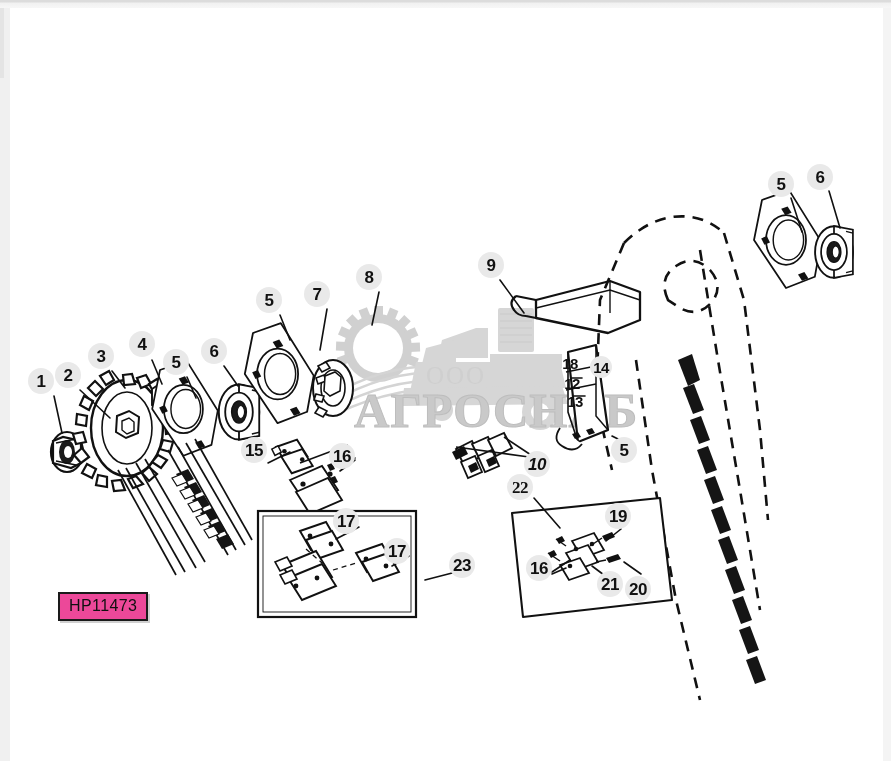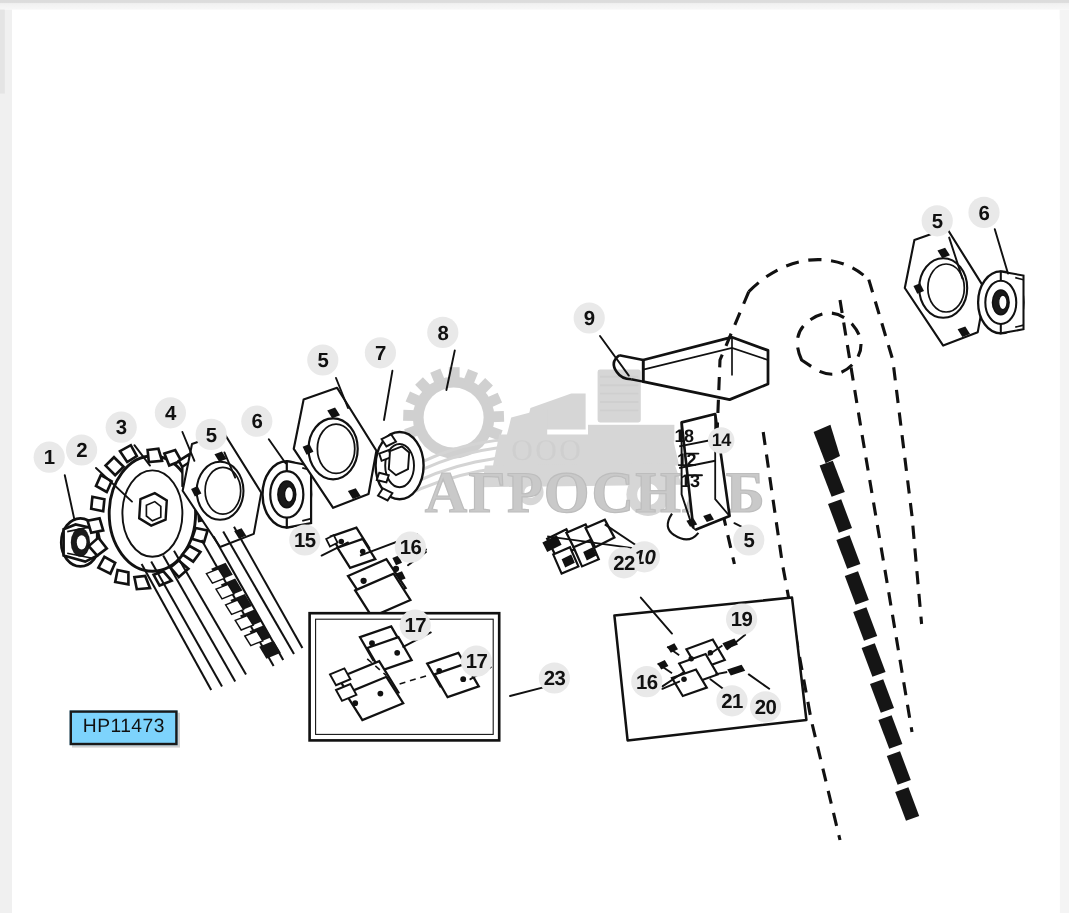--- a/index.html
+++ b/index.html
@@ -54,21 +54,21 @@
     letter-spacing: -0.5px;
     user-select: none;
   }
   .callout.plain {
     background: transparent;
   }
   .callout.sm { width: 22px; height: 22px; font-size: 15px; }
   .tagbox {
     position: absolute;
     border: 2px solid #1a1a1a;
-    background: #7dd3fc;
+    background: #ec4899;
     padding: 3px 9px 4px 9px;
     font-family: "Liberation Sans", sans-serif;
     font-size: 16px;
     color: #101010;
     letter-spacing: 0.4px;
     box-shadow: 2px 2px 0 rgba(120,120,120,0.35);
   }
   
   #watermark {
     position: absolute;
@@ -473,21 +473,21 @@
 
   <div class="callout plain sm" style="left:559px; top:352px;">18</div>
   <div class="callout sm" style="left:590px; top:356px;">14</div>
   <div class="callout plain sm" style="left:561px; top:372px;">12</div>
   <div class="callout plain sm" style="left:564px; top:390px;">13</div>
   <div class="callout" style="left:611px; top:437px;">5</div>
 
   <div class="callout" style="left:241px; top:437px;">15</div>
   <div class="callout" style="left:329px; top:443px;">16</div>
   <div class="callout" style="left:524px; top:451px;font-style:italic;">10</div>
-  <div class="callout" style="left:507px; top:456px;">22</div>
+  <div class="callout" style="left:507px; top:474px;font-family:Liberation Serif, serif;">22</div>
 
   <div class="callout" style="left:333px; top:508px;">17</div>
   <div class="callout" style="left:384px; top:538px;">17</div>
   <div class="callout" style="left:449px; top:552px;">23</div>
 
   <div class="callout" style="left:605px; top:503px;">19</div>
   <div class="callout" style="left:526px; top:555px;">16</div>
   <div class="callout" style="left:597px; top:571px;">21</div>
   <div class="callout" style="left:625px; top:576px;">20</div>
 

